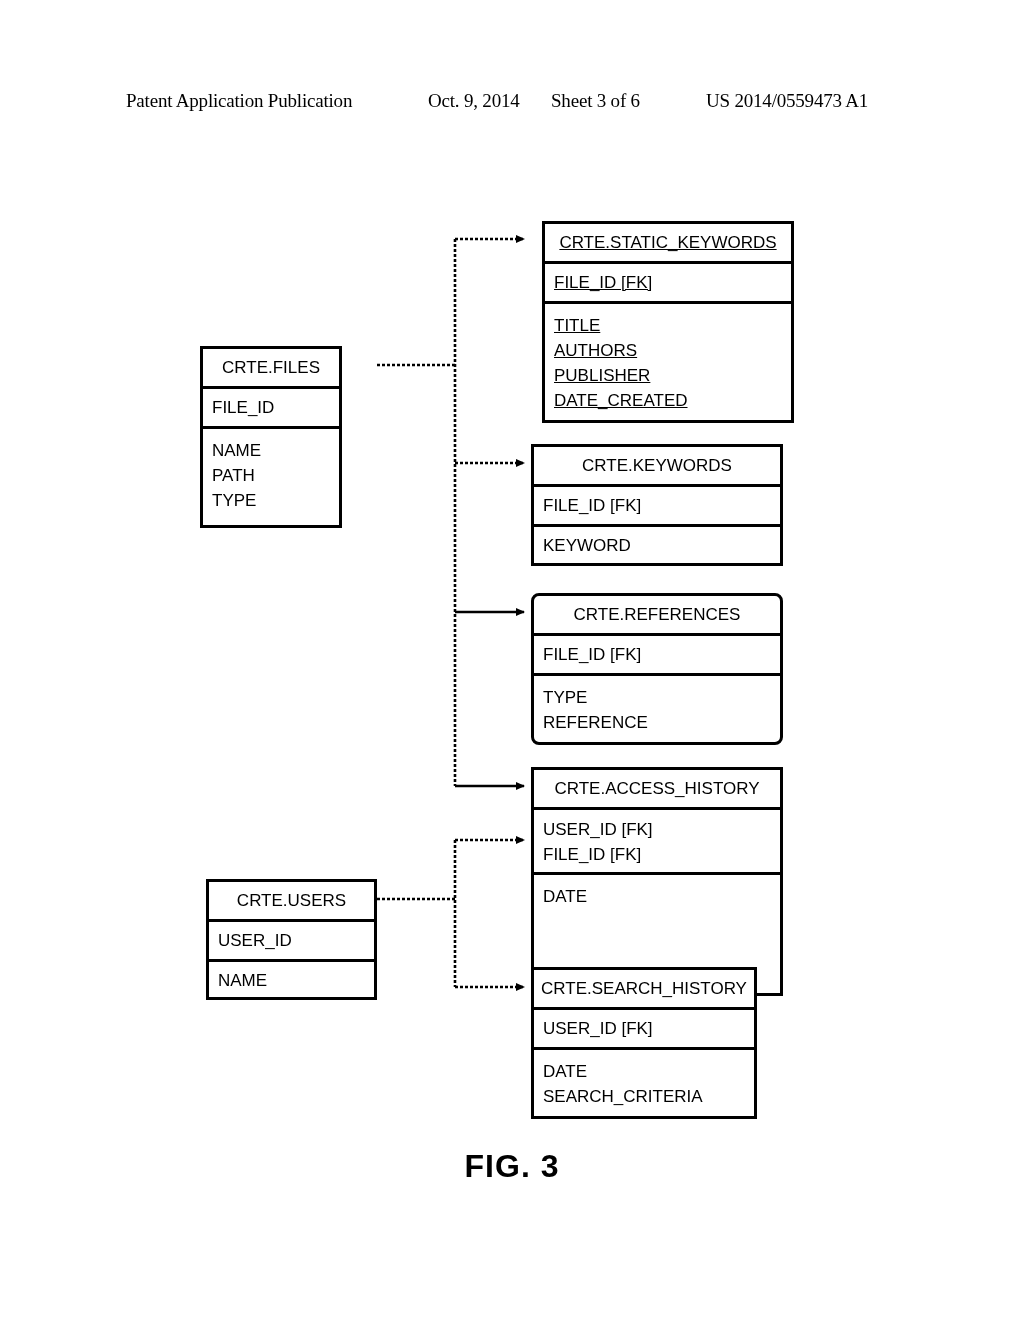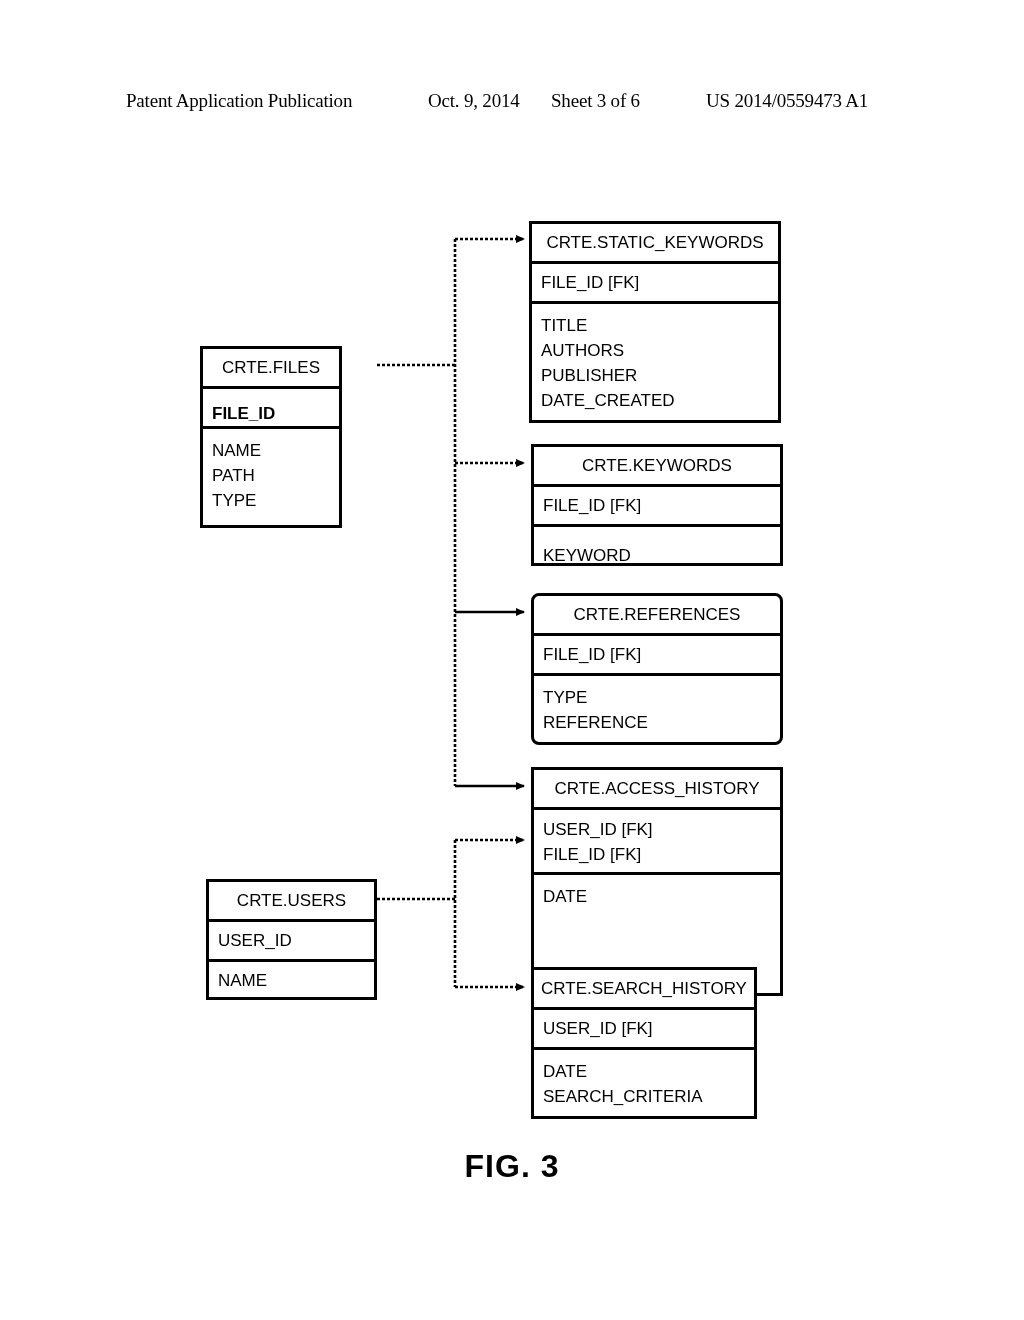--- a/index.html
+++ b/index.html
@@ -132,59 +132,59 @@
     <g fill="none" stroke="#000000" stroke-width="2.6">
       <path d="M377,899 L455,899" stroke-dasharray="3,2"></path>
       <path d="M455,840 L455,987" stroke-dasharray="3,2"></path>
       <path d="M455,840 L524,840" stroke-dasharray="3,2" marker-end="url(#arrowhead)"></path>
       <path d="M455,987 L524,987" stroke-dasharray="3,2" marker-end="url(#arrowhead)"></path>
     </g>
   </svg>
 
   <div class="entity" style="left:200px; top:346px; width:142px; height:182px;">
     <div class="ent-title">CRTE.FILES</div>
-    <div class="ent-keys" style="height:40px; padding-top:12px;font-weight:bold;">
+    <div class="ent-keys" style="height:40px; padding-top:6px;">
       <div class="field">FILE_ID</div>
     </div>
     <div class="ent-attrs">
       <div class="field">NAME</div>
       <div class="field">PATH</div>
       <div class="field">TYPE</div>
     </div>
   </div>
 
   <div class="entity" style="left:206px; top:879px; width:171px; height:121px;">
     <div class="ent-title">CRTE.USERS</div>
     <div class="ent-keys" style="height:40px; padding-top:6px;">
       <div class="field">USER_ID</div>
     </div>
     <div class="ent-attrs" style="padding-top:6px;">
       <div class="field">NAME</div>
     </div>
   </div>
 
-  <div class="entity" style="left:529px; top:221px; width:252px; height:202px;">
+  <div class="entity" style="left:542px; top:221px; width:252px; height:202px;text-decoration:underline;">
     <div class="ent-title">CRTE.STATIC_KEYWORDS</div>
     <div class="ent-keys" style="height:40px; padding-top:6px;">
       <div class="field">FILE_ID [FK]</div>
     </div>
     <div class="ent-attrs">
       <div class="field">TITLE</div>
       <div class="field">AUTHORS</div>
       <div class="field">PUBLISHER</div>
       <div class="field">DATE_CREATED</div>
     </div>
   </div>
 
   <div class="entity" style="left:531px; top:444px; width:252px; height:122px;">
     <div class="ent-title">CRTE.KEYWORDS</div>
     <div class="ent-keys" style="height:40px; padding-top:6px;">
       <div class="field">FILE_ID [FK]</div>
     </div>
-    <div class="ent-attrs" style="padding-top:16px;">
+    <div class="ent-attrs" style="padding-top:6px;">
       <div class="field">KEYWORD</div>
     </div>
   </div>
 
   <div class="entity" style="left:531px; top:593px; width:252px; height:152px;border-radius:8px;">
     <div class="ent-title">CRTE.REFERENCES</div>
     <div class="ent-keys" style="height:40px; padding-top:6px;">
       <div class="field">FILE_ID [FK]</div>
     </div>
     <div class="ent-attrs">

